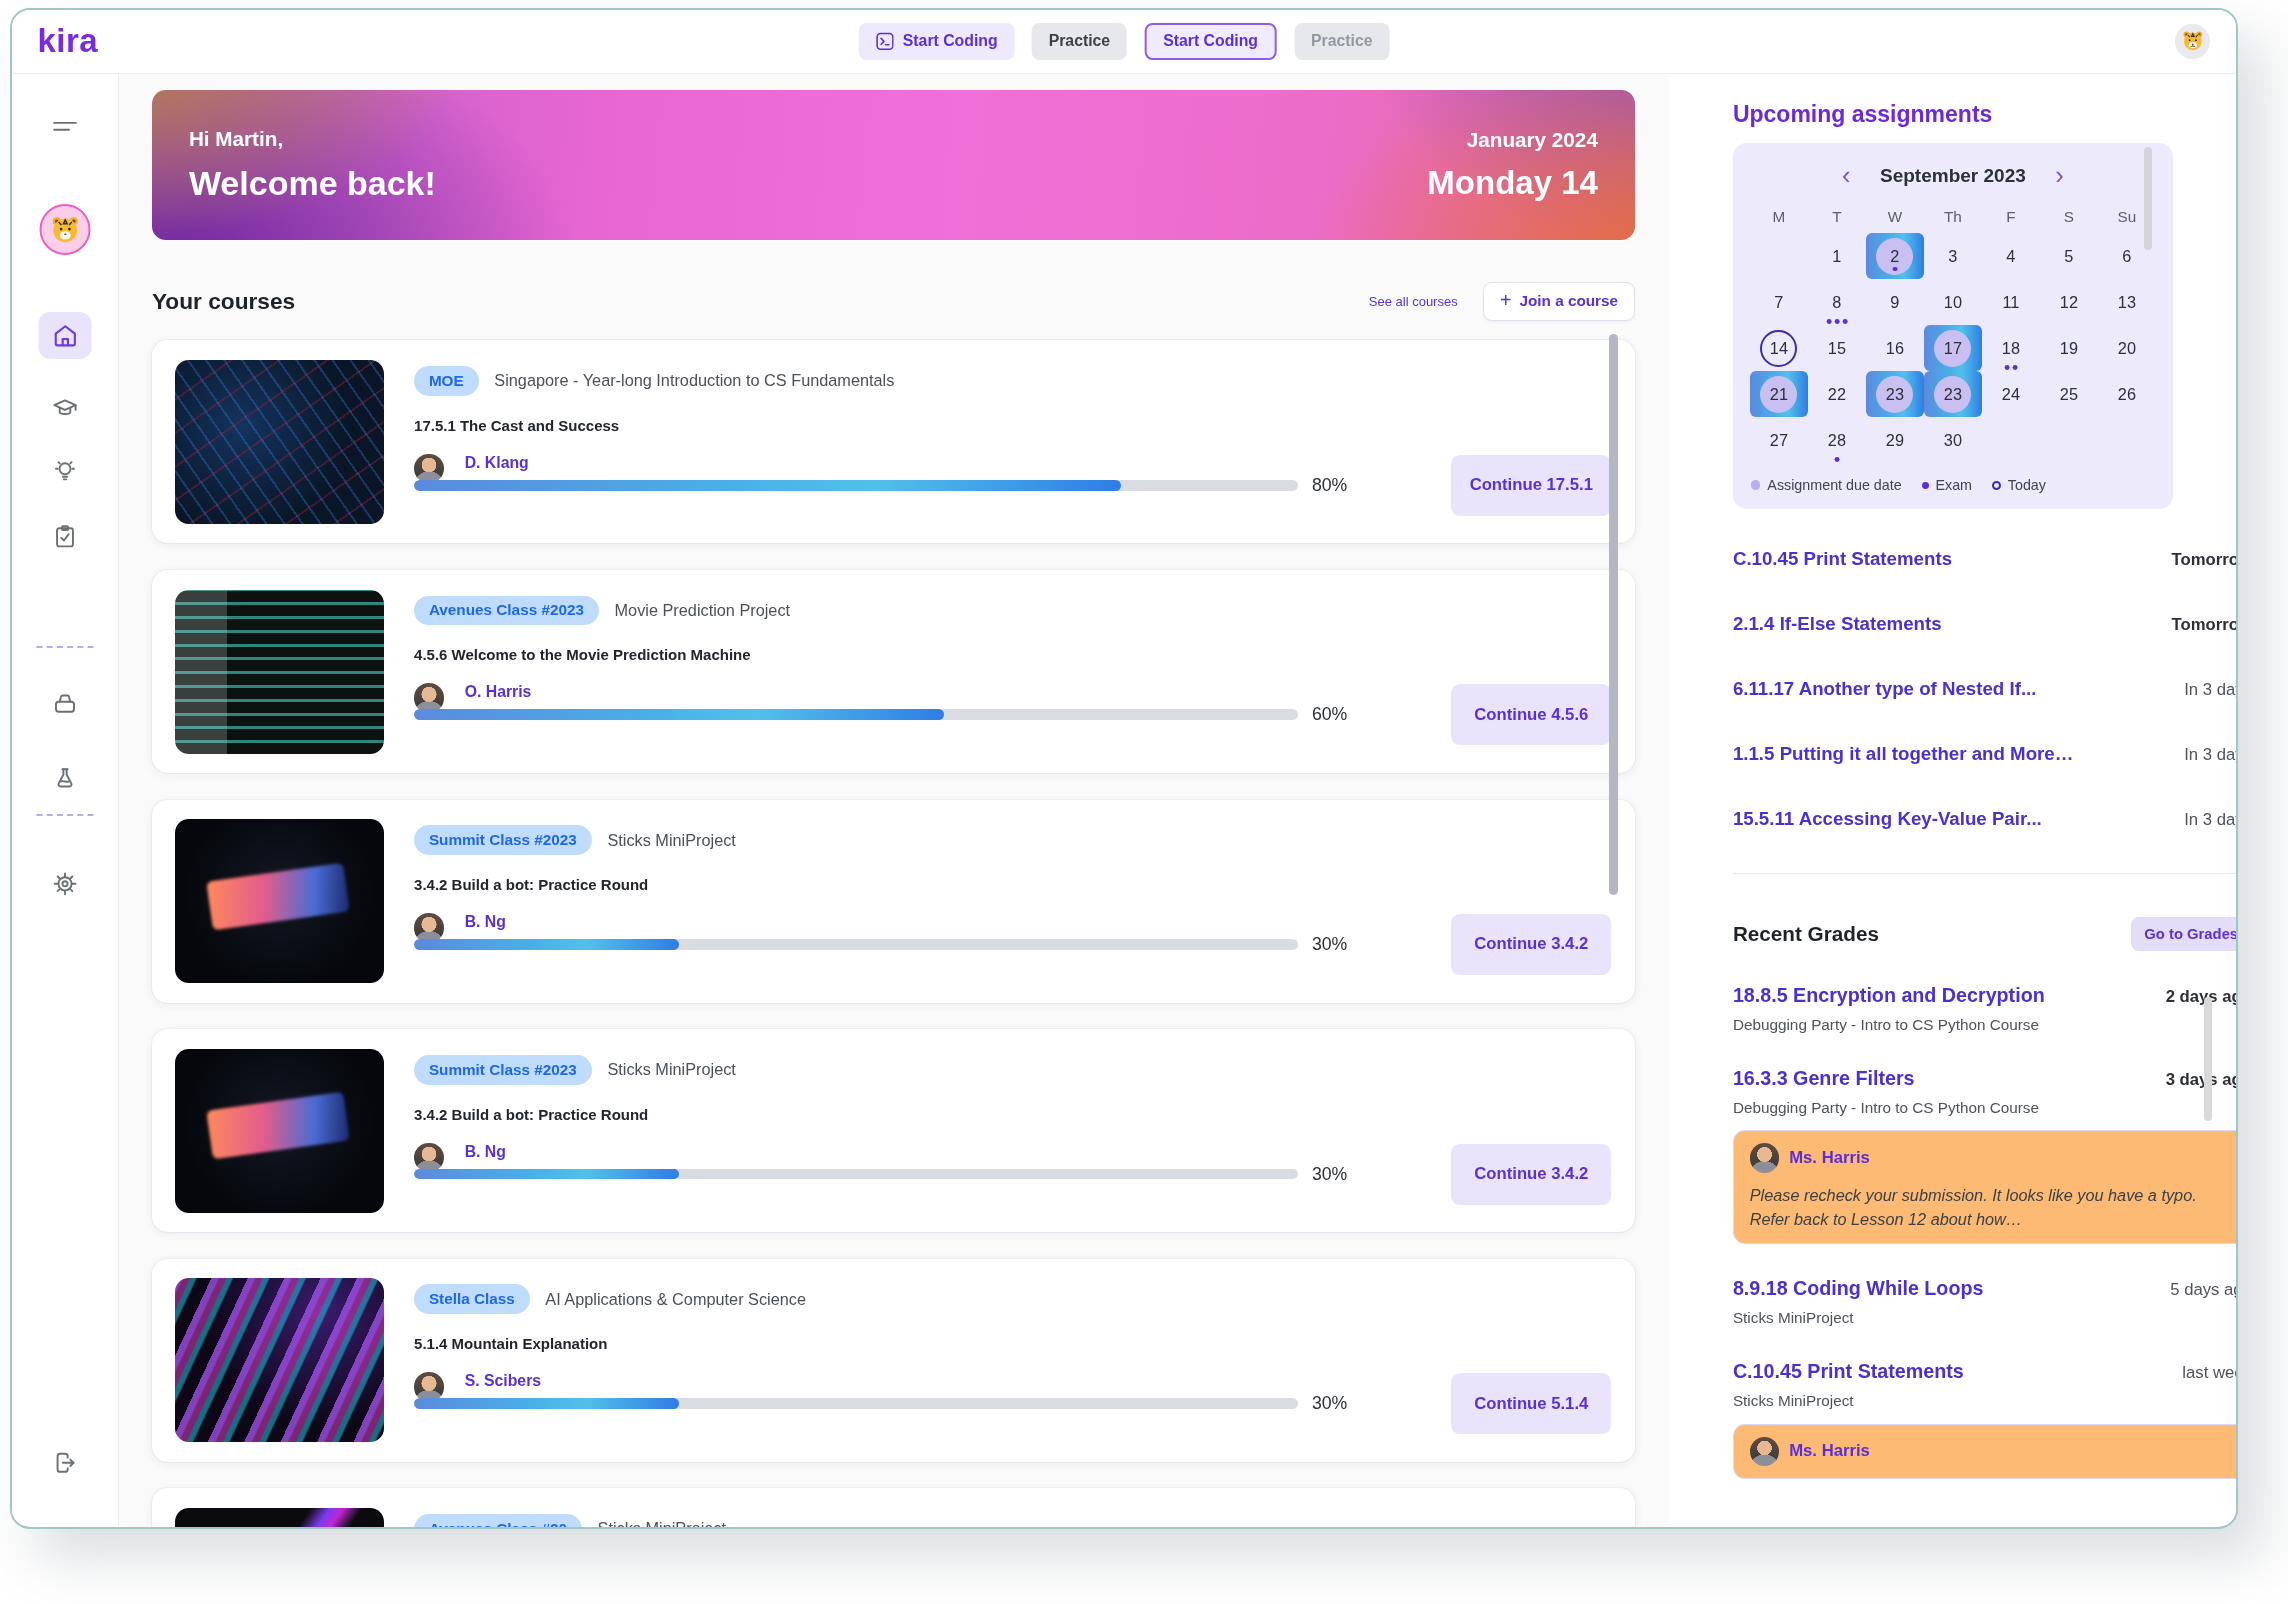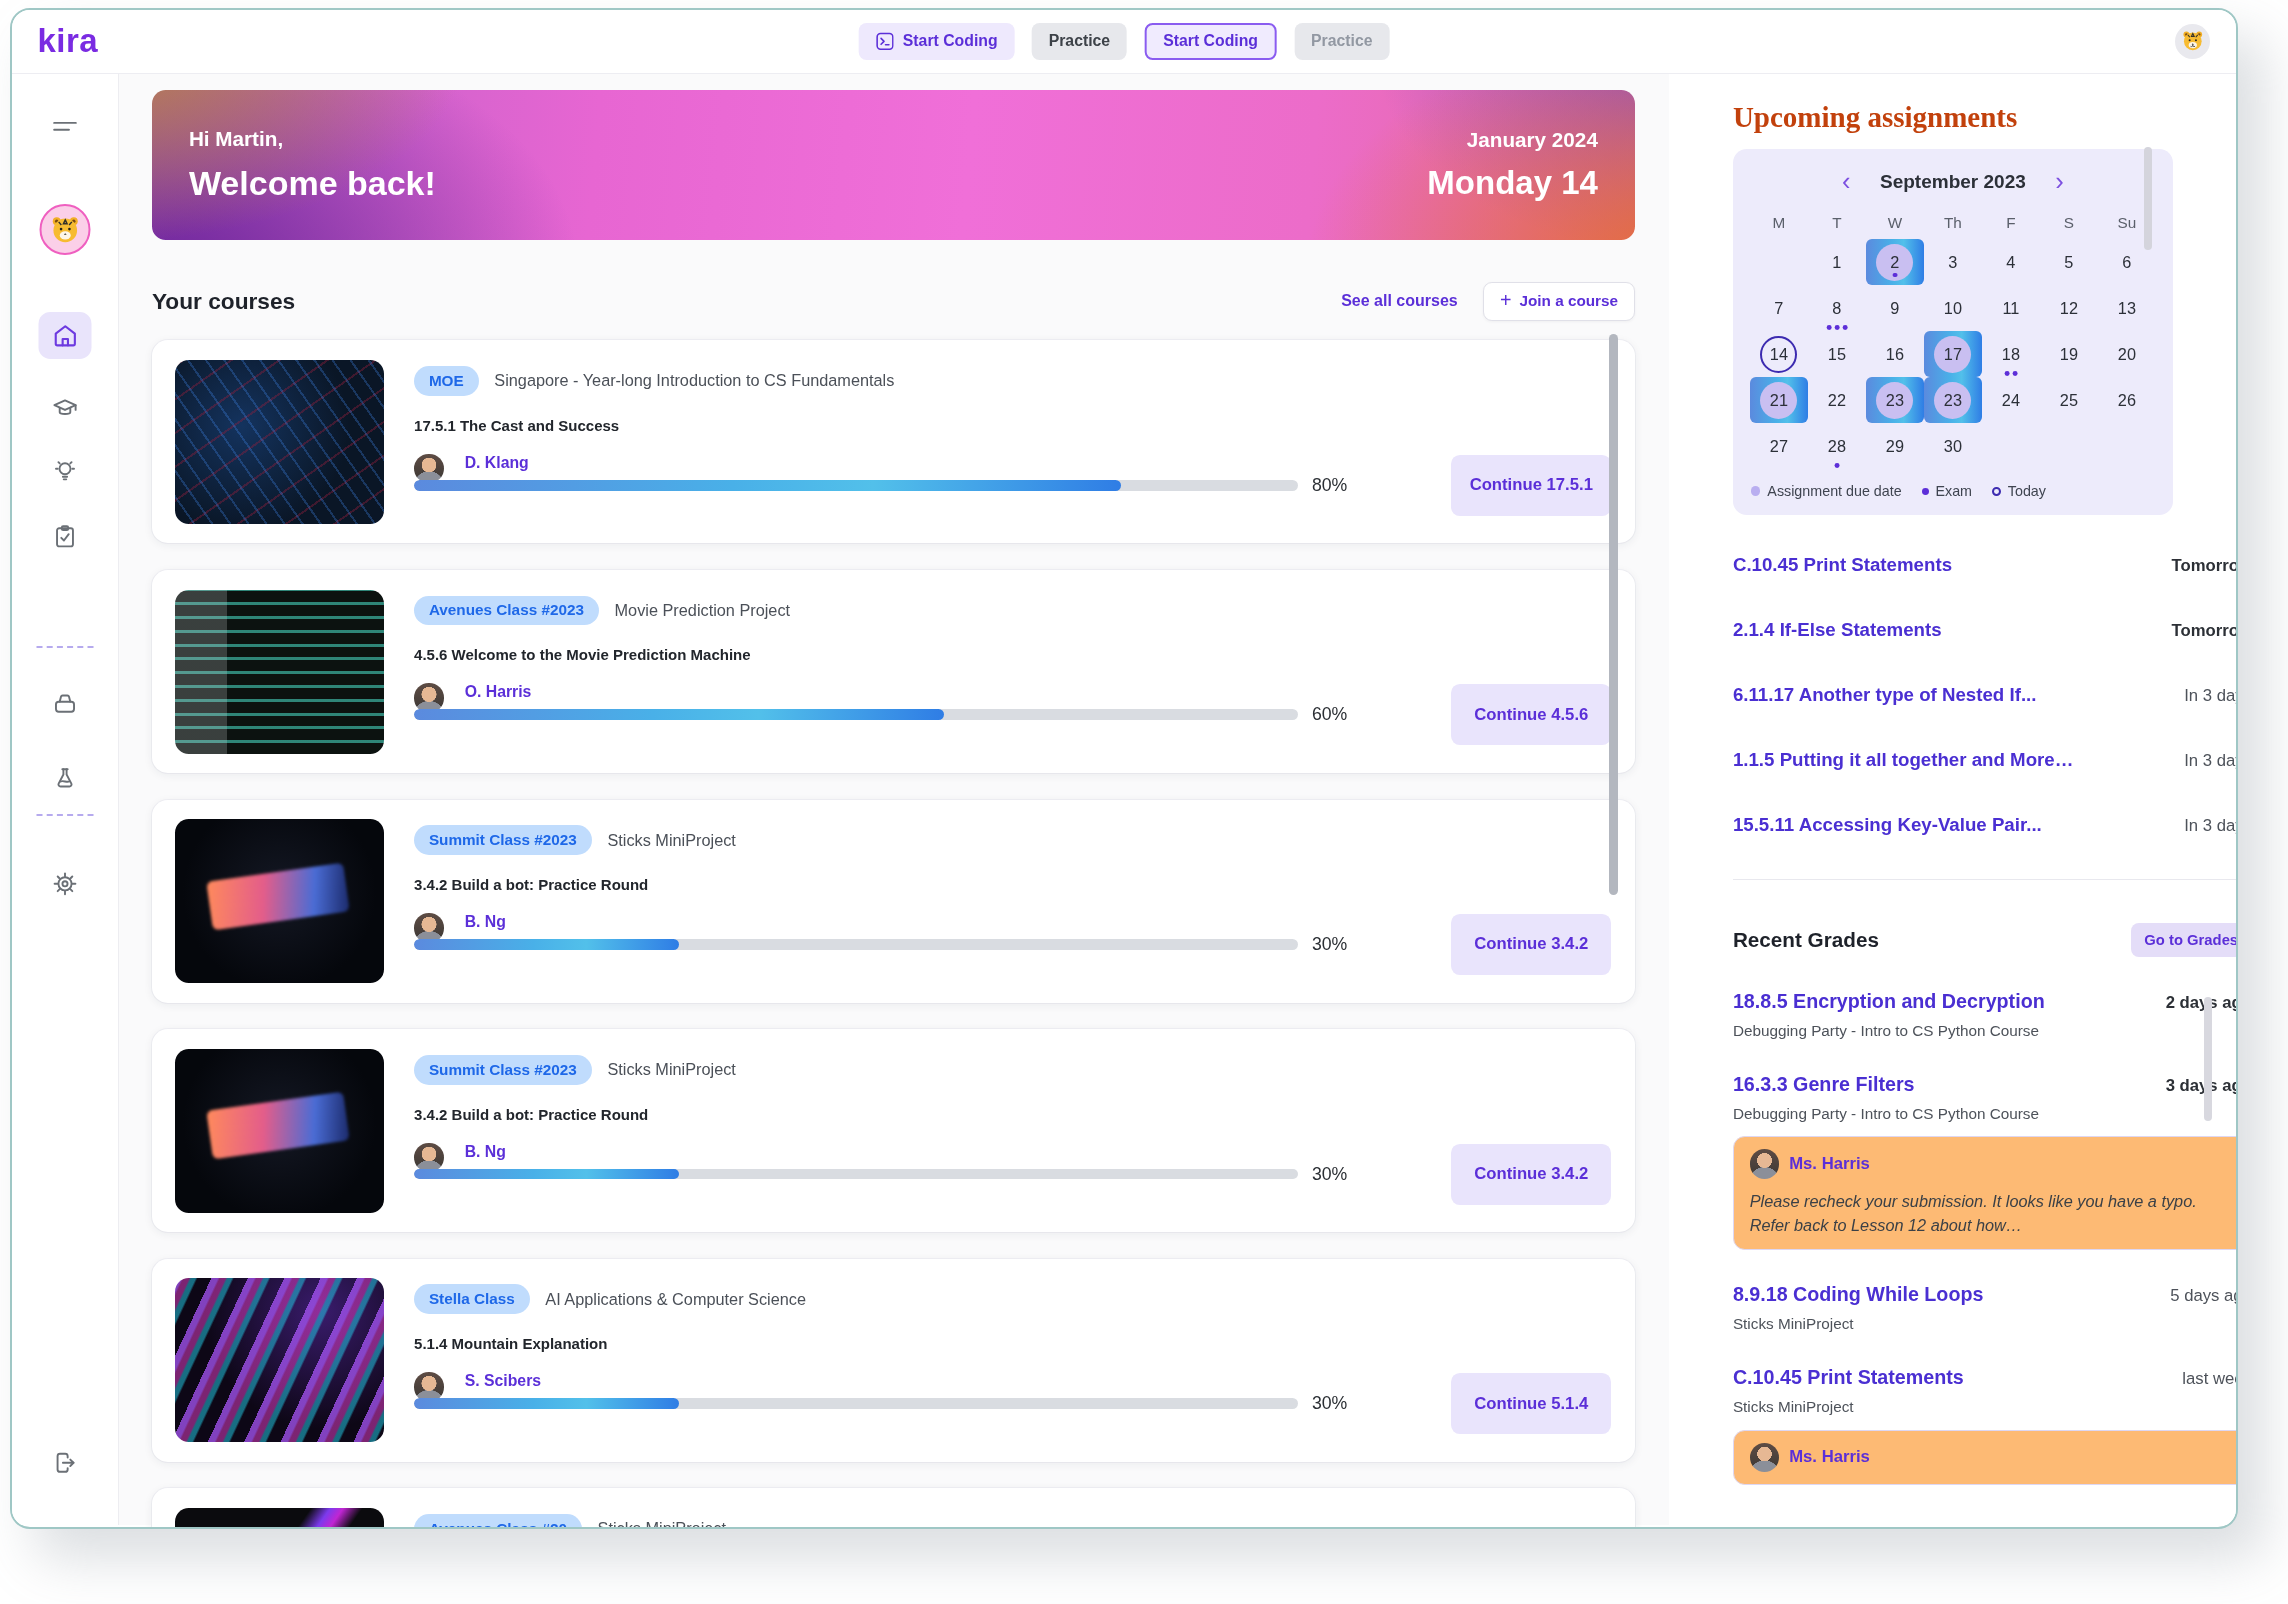--- a/index.html
+++ b/index.html
@@ -43,21 +43,21 @@
       radial-gradient(808px 512px at 104% 120%, rgba(228,110,46,.95), rgba(228,110,46,0) 48%),
       radial-gradient(690px 424px at 104% -20%, rgba(128,78,198,.9), rgba(128,78,198,0) 46%),
       linear-gradient(95deg,#b75fc6 0%,#e766d2 30%,#f06fd8 55%,#ec6cc9 78%,#e2699c 100%);}
   .banner .greet{font-size:20.7px;font-weight:600;margin-bottom:12.8px;}
   .banner .btitle{font-size:34px;font-weight:800;}
   .banner .bright{text-align:right;}
   .banner .bmonth{font-size:20.7px;font-weight:600;margin-bottom:11.8px;}
   .banner .bday{font-size:33px;font-weight:800;}
   .courses-head{width:1483px;margin-top:42px;display:flex;align-items:center;}
   .courses-title{font-size:22.7px;font-weight:800;color:#1e222a;}
-  .see-all{margin-left:auto;color:#5b2fd8;font-size:16px;font-weight:700;cursor:pointer;text-align:right;}
+  .see-all{margin-left:auto;color:#5b2fd8;font-size:13px;font-weight:400;cursor:pointer;text-align:right;}
   .join-btn{margin-left:25.6px;height:39px;border-radius:8.9px;border:1px solid #e0e0e8;background:#fff;
     color:#5b2fd8;font-size:15.3px;font-weight:600;padding:0 15.8px;display:inline-flex;align-items:center;gap:7.9px;cursor:pointer;
     font-family:"Liberation Sans",sans-serif;box-shadow:0 1px 3px rgba(30,40,60,.05);}
   .join-btn .plus{font-size:19.7px;font-weight:400;line-height:1;}
   .cards{margin-top:19.7px;display:flex;flex-direction:column;gap:26.6px;}
   .card{width:1483px;height:203px;box-sizing:border-box;background:#fff;border-radius:15.8px;
     box-shadow:0 2px 9.9px rgba(30,40,60,.07),0 0 0 1px #f1f1f5;display:flex;gap:29.6px;padding:19.7px 23.6px;}
   .thumb{width:209px;height:164px;border-radius:13.8px;flex:none;position:relative;overflow:hidden;}
   .thumb-1{background:
       repeating-linear-gradient(55deg, rgba(62,132,231,.30) 0 2px, transparent 2px 14.8px),
@@ -87,21 +87,21 @@
       linear-gradient(180deg,#5e4c44 0%,#3a3734 100%);}
   .iname{color:#5b2fd8;font-size:15.8px;font-weight:700;cursor:pointer;}
   .progress-row{position:absolute;left:0;right:0;bottom:7.9px;display:flex;align-items:center;}
   .track{width:884px;height:10.8px;border-radius:5.9px;background:#d9dce1;overflow:hidden;}
   .fill{height:100%;border-radius:5.9px;background:linear-gradient(90deg,#5b8ade 0%,#49b0e8 45%,#52c0ea 65%,#2f7de5 100%);}
   .pct{margin-left:13.8px;font-size:17.7px;color:#2b2f34;}
   .continue{margin-left:auto;width:160px;height:61px;border-radius:8.9px;border:none;background:#e9e4fc;
     color:#5b2fd8;font-size:16.7px;font-weight:700;cursor:pointer;font-family:"Liberation Sans",sans-serif;}
   
   .panel{flex:1;padding:27.6px 0 0 64px;position:relative;background:#fff;box-sizing:border-box;}
-  .panel-title{font-size:29px;font-weight:800;color:#c2410c;font-family:Liberation Serif, serif;}
+  .panel-title{font-size:23px;font-weight:800;color:#6d28d9;}
   .cal-card{margin-top:14.8px;width:440px;background:#edebfb;border-radius:13.8px;padding:19.7px 0 15.8px;box-sizing:border-box;}
   .cal-head{display:flex;align-items:center;justify-content:center;gap:25.6px;font-size:19px;font-weight:600;color:#2c3038;}
   .chev{color:#7c4fe0;font-size:25.6px;line-height:1;cursor:pointer;font-weight:400;padding:0 3.9px;}
   .cal-grid{margin-top:11.8px;display:grid;grid-template-columns:repeat(7,58px);justify-content:center;}
   .dhead{height:33px;display:flex;align-items:center;justify-content:center;font-size:15.3px;color:#5a5f6a;}
   .day{height:46px;display:flex;align-items:center;justify-content:center;position:relative;font-size:16.3px;color:#2c3038;cursor:pointer;}
   .day .num{width:37px;height:37px;border-radius:50%;display:flex;align-items:center;justify-content:center;box-sizing:border-box;}
   .day.fill .num{background:#c9bff1;}
   .day.today .num{border:2.5px solid #3d2bb0;}
   .dots{position:absolute;bottom:1px;left:50%;transform:translateX(-50%);display:flex;gap:3px;}

